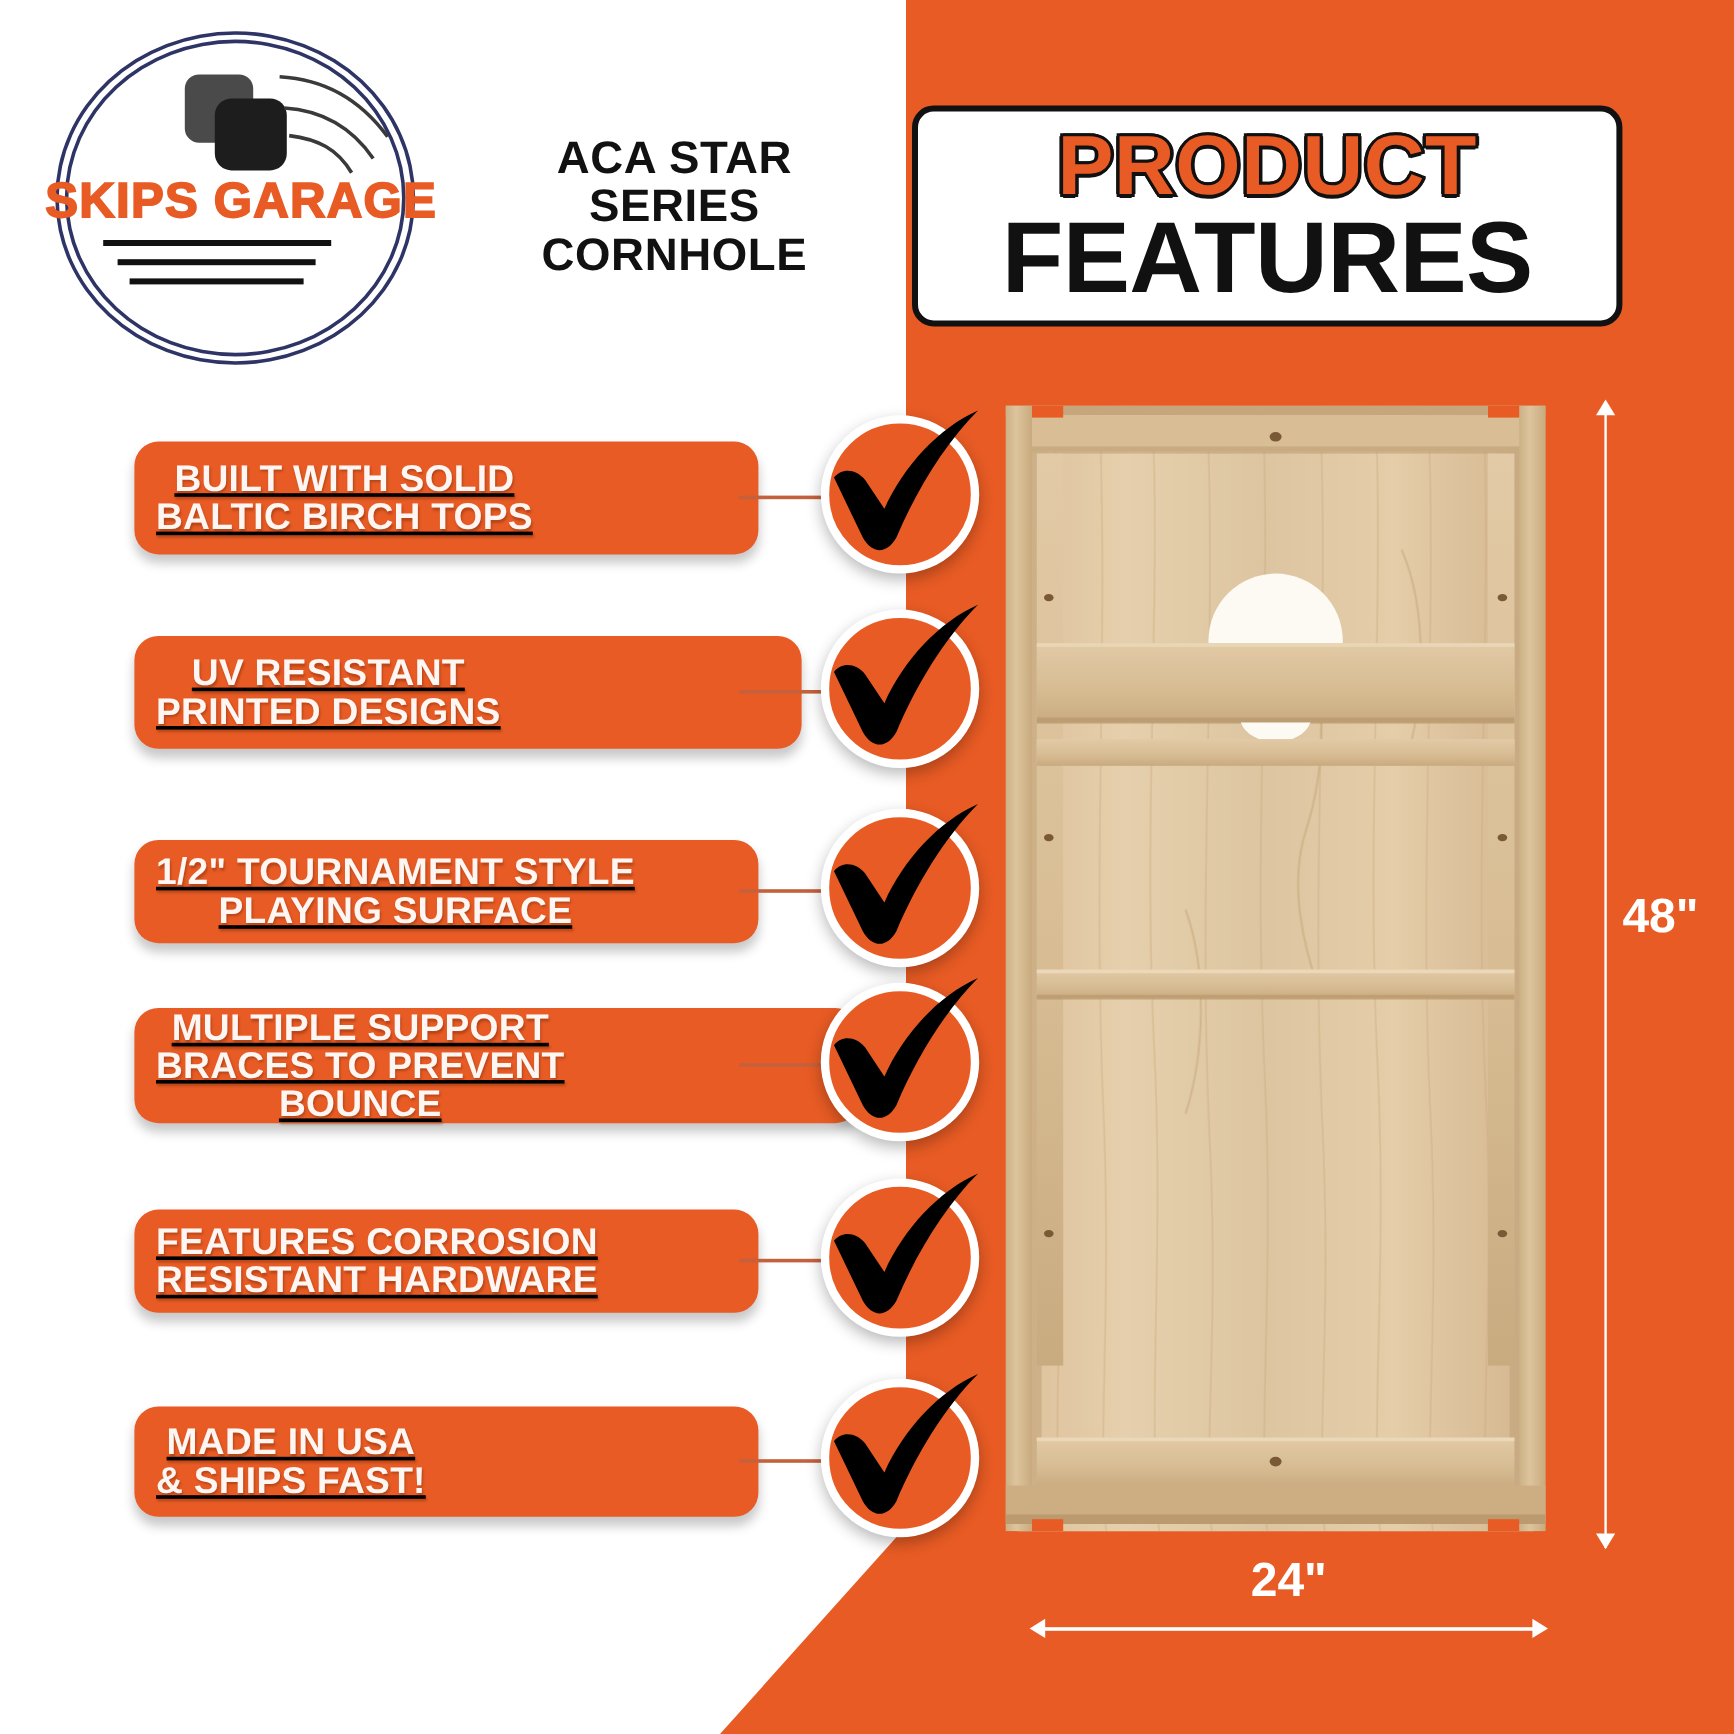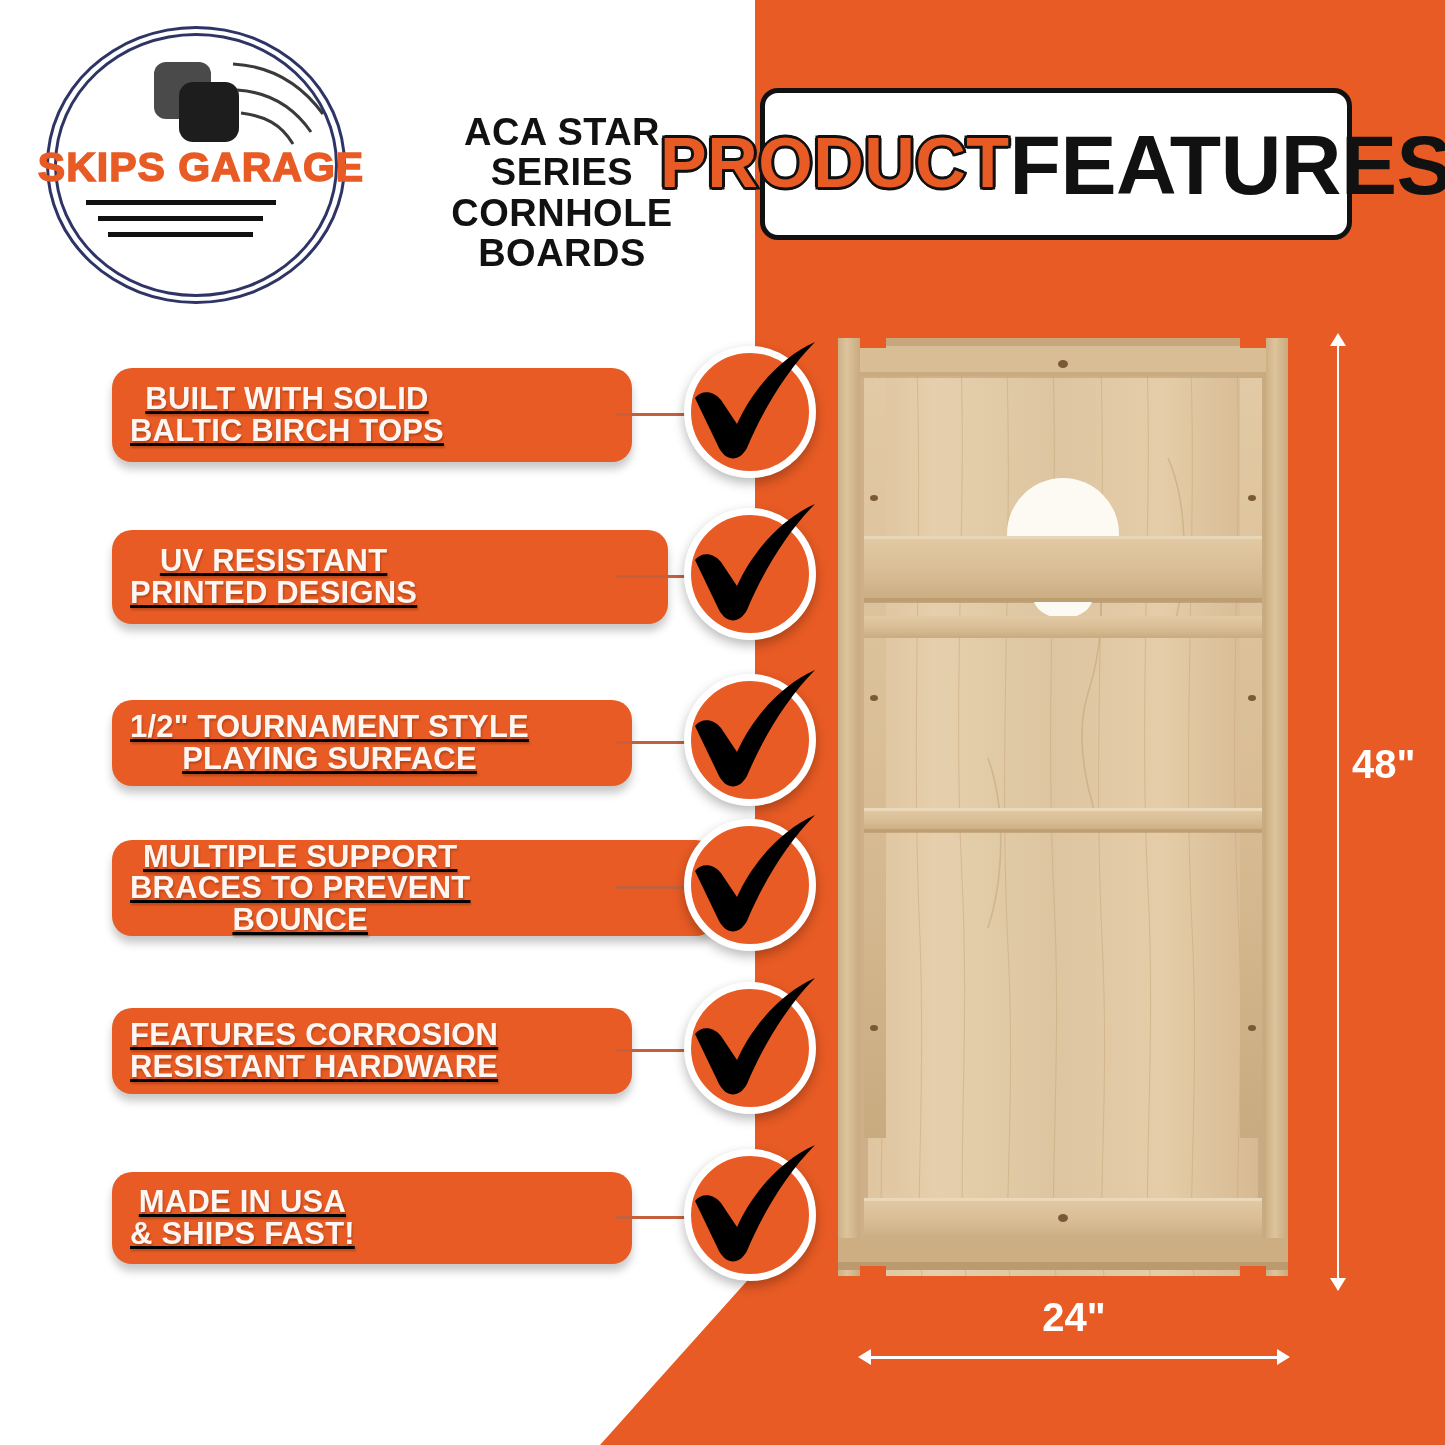--- a/index.html
+++ b/index.html
@@ -57,23 +57,23 @@
   .product-title{
     position:absolute; left:392px; top:112px; width:340px;
     text-align:center;
     font-size:38px; font-weight:bold; line-height:1.06;
     color:#111; letter-spacing:0.5px;
     z-index:4;
   }
 
   
   .features-box{
-    position:absolute; left:760px; top:88px; width:592px; height:152px;
+    position:absolute; left:760px; top:88px; width:592px; height:184px;
     background:#ffffff; border:5px solid #111; border-radius:18px;
-    z-index:5; display:flex; flex-direction:row;
+    z-index:5; display:flex; flex-direction:column;
     align-items:center; justify-content:center;
   }
   .fb-product{
     font-size:70px; font-weight:bold; letter-spacing:0.5px; line-height:0.96;
     color:#E85B24; -webkit-text-stroke:5px #111;
     paint-order:stroke fill;
     text-shadow: 3px 0 0 #111, -3px 0 0 #111, 0 3px 0 #111, 0 -3px 0 #111;
   }
   .fb-features{
     font-size:84px; font-weight:bold; letter-spacing:-0.5px; line-height:0.96;
@@ -151,21 +151,20 @@
     <div class="logo-name">SKIPS GARAGE</div>
     <div class="logo-rule r1"></div>
     <div class="logo-rule r2"></div>
     <div class="logo-rule r3"></div>
   </div>
 
   <div class="product-title">
     <div>ACA STAR</div>
     <div>SERIES</div>
     <div>CORNHOLE</div>
-    <div>BOARDS</div>
   </div>
 
   <div class="features-box">
     <div class="fb-product">PRODUCT</div>
     <div class="fb-features">FEATURES</div>
   </div>
 
   <div class="feature-row" style="top:368px;">
     <div class="pill" style="top:0; width:520px; height:94px;">
       <div class="pill-text">

